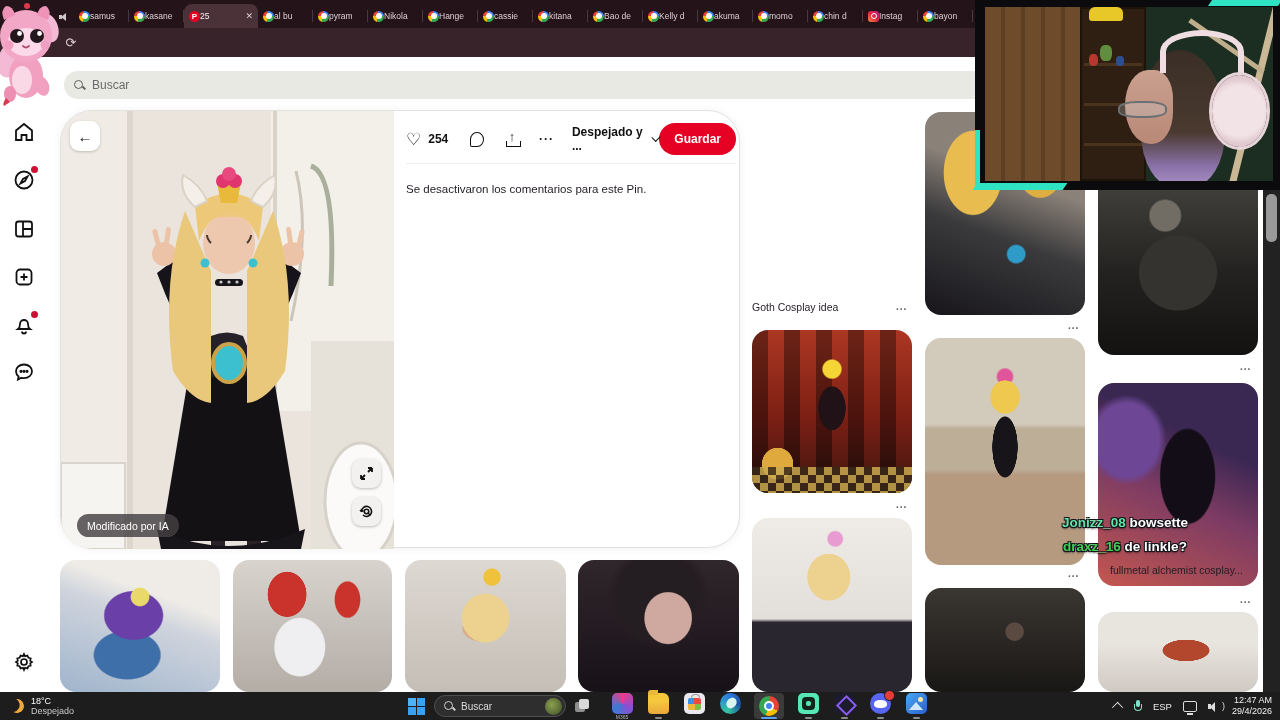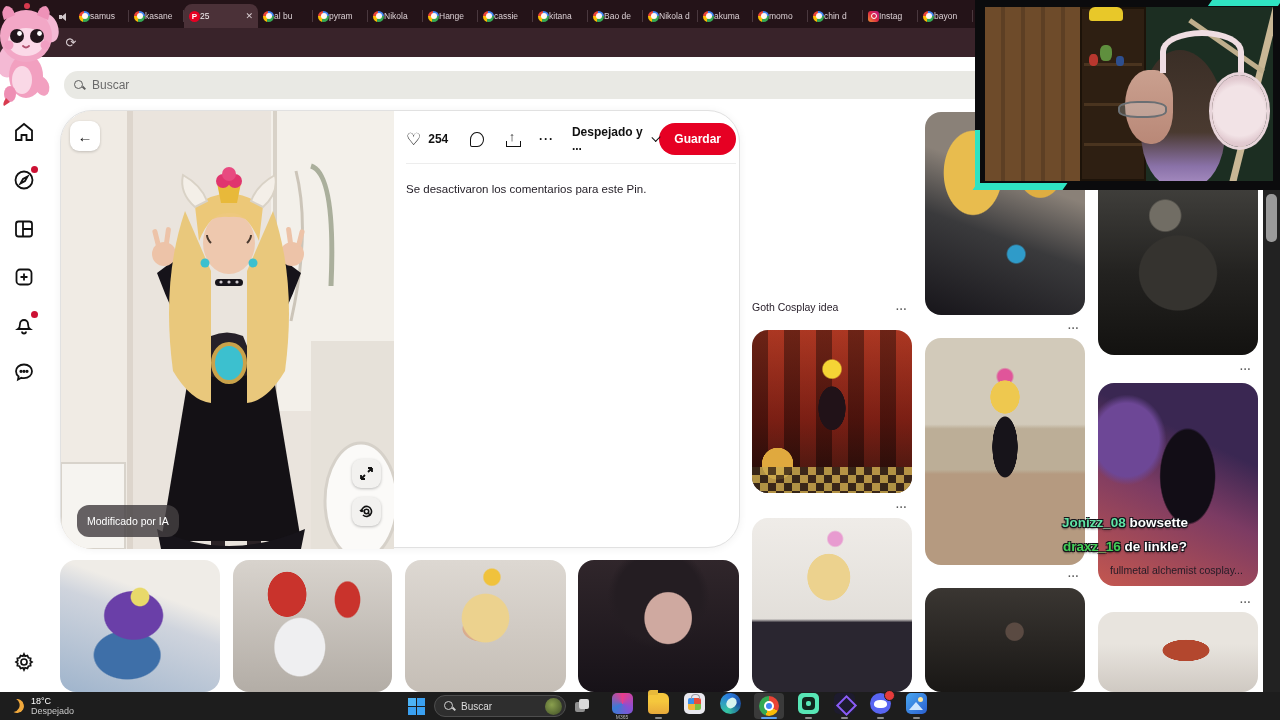--- a/index.html
+++ b/index.html
@@ -43,21 +43,21 @@
   .mag { position:relative; width:11px; height:11px; }
   .mag::before { content:""; position:absolute; left:0; top:0; width:7px; height:7px; border:1.6px solid #5f5f5f; border-radius:50%; }
   .mag::after { content:""; position:absolute; left:7.5px; top:7.5px; width:4px; height:1.6px; background:#5f5f5f; transform:rotate(45deg); }
   .searchbar input { border:0; outline:0; background:transparent; font-size:12px; color:#333; width:200px; font-family:"Liberation Sans",sans-serif; }
   .searchbar input::placeholder { color:#6a6a6a; }
 
   .pincard { position:absolute; left:60px; top:53px; width:680px; height:438px; background:#fff; border:1px solid #e1e1e1; border-radius:32px; box-shadow:0 1px 8px rgba(0,0,0,.06); }
   .pinimg { position:absolute; left:0; top:0; width:333px; height:438px; border-radius:32px 0 0 32px; overflow:hidden; background:#e8e2db; }
   .pinimg svg { display:block; }
   .backbtn { position:absolute; left:9px; top:10px; width:30px; height:30px; background:#fff; border-radius:9px; display:flex; align-items:center; justify-content:center; font-size:15px; color:#111; box-shadow:0 1px 3px rgba(0,0,0,.2); }
-  .aibadge { position:absolute; left:16px; bottom:12px; height:32px; background:rgba(68,64,66,.82); color:#fff; font-size:10.5px; border-radius:12px; display:flex; align-items:center; padding:0 10px; }
+  .aibadge { position:absolute; left:16px; bottom:12px; height:23px; background:rgba(68,64,66,.82); color:#fff; font-size:10.5px; border-radius:12px; display:flex; align-items:center; padding:0 10px; }
   .imgbtn { position:absolute; right:13px; width:29px; height:29px; background:#f2f1ef; border-radius:9px; display:flex; align-items:center; justify-content:center; box-shadow:0 1px 3px rgba(0,0,0,.25); }
   .expandbtn { bottom:61px; } .lensbtn { bottom:23px; }
   .imgbtn svg { width:15px; height:15px; }
 
   .actions { position:absolute; left:345px; top:10px; width:330px; height:36px; display:flex; align-items:center; }
   .heart { font-size:17px; color:#111; }
   .likecount { font-weight:bold; font-size:12px; color:#111; margin-left:7px; }
   .cmt { width:15px; height:15px; border:1.8px solid #111; border-radius:50% 50% 50% 2px; margin-left:22px; }
   .share { position:relative; width:15px; height:15px; margin-left:22px; }
   .share .arr { position:absolute; left:3px; top:-3px; font-size:13px; color:#111; font-weight:bold; }
@@ -231,21 +231,21 @@
     <div class="tab">
         <span class="fav fav-g"></span>
         <span class="tlbl">kitana</span>
       </div>
     <div class="tab">
         <span class="fav fav-g"></span>
         <span class="tlbl">Bao de</span>
       </div>
     <div class="tab">
         <span class="fav fav-g"></span>
-        <span class="tlbl">Nikola d</span>
+        <span class="tlbl">Kelly d</span>
       </div>
     <div class="tab">
         <span class="fav fav-g"></span>
         <span class="tlbl">akuma</span>
       </div>
     <div class="tab">
         <span class="fav fav-g"></span>
         <span class="tlbl">momo</span>
       </div>
     <div class="tab">
@@ -543,15 +543,28 @@
         <span class="appic run discord">
             <span class="glyph"></span>
             <span class="badge"></span>
           </span>
         <span class="appic run photos">
             <span class="glyph"></span>
           </span>
       </div>
     </div>
 
+    <div class="tray">
+      <span class="chevup"></span>
+      <span class="mic"></span>
+      <span class="lang">ESP</span>
+      <span class="net"></span>
+      <span class="vol">
+          <span class="vwave">)</span>
+        </span>
+      <span class="clock">
+        <div>12:47 AM</div>
+        <div>29/4/2026</div>
+      </span>
+    </div>
   </div>
 
 </div>
 
 </body></html>

